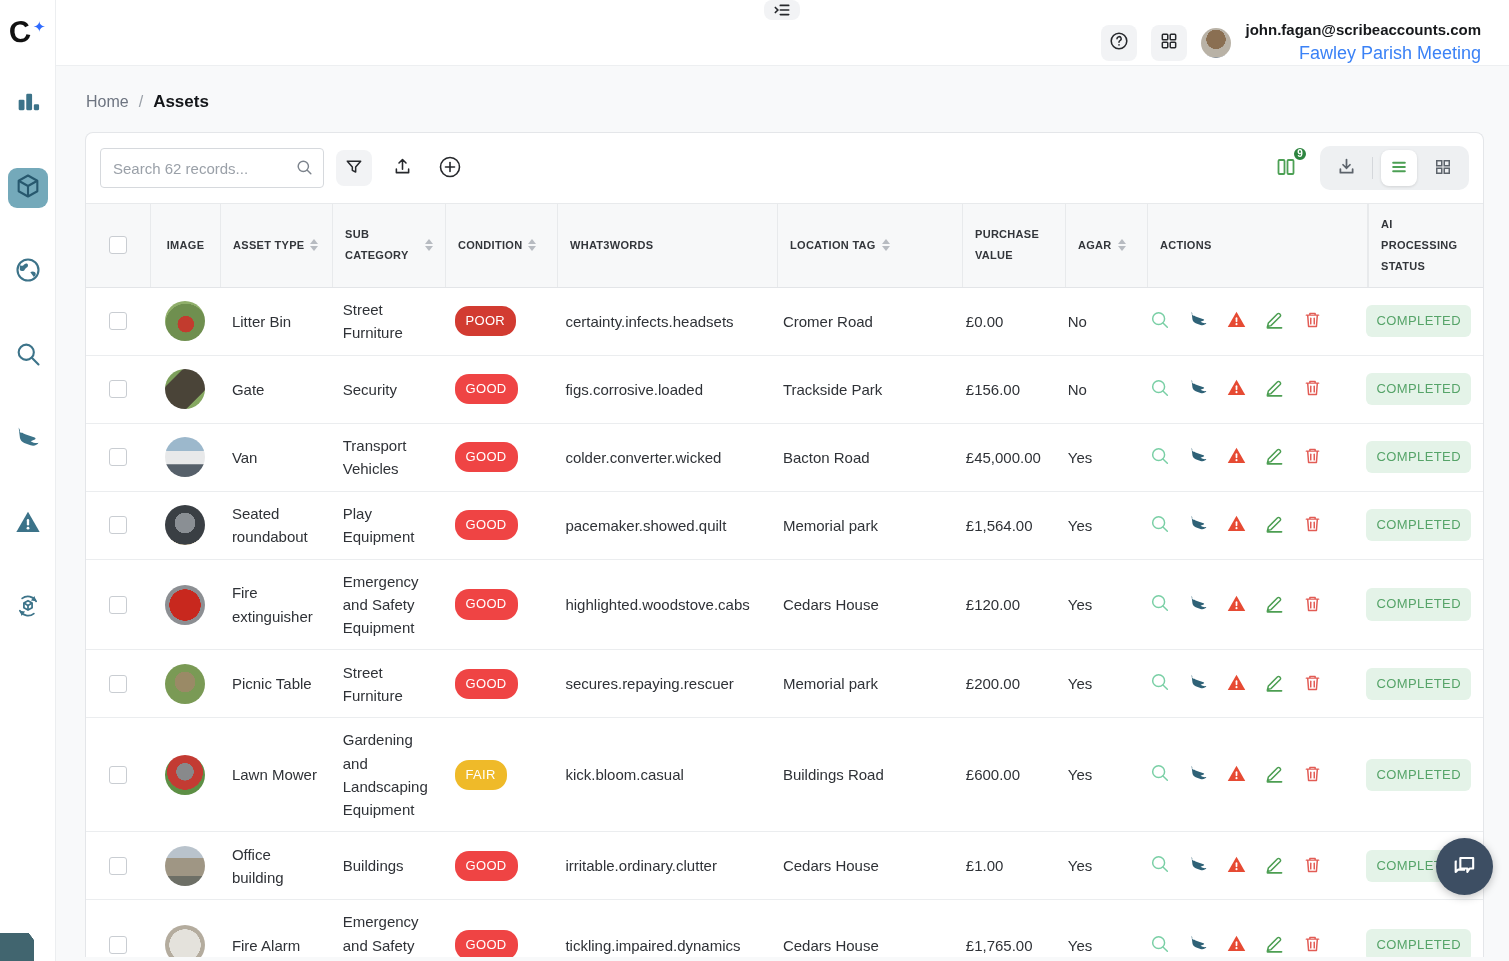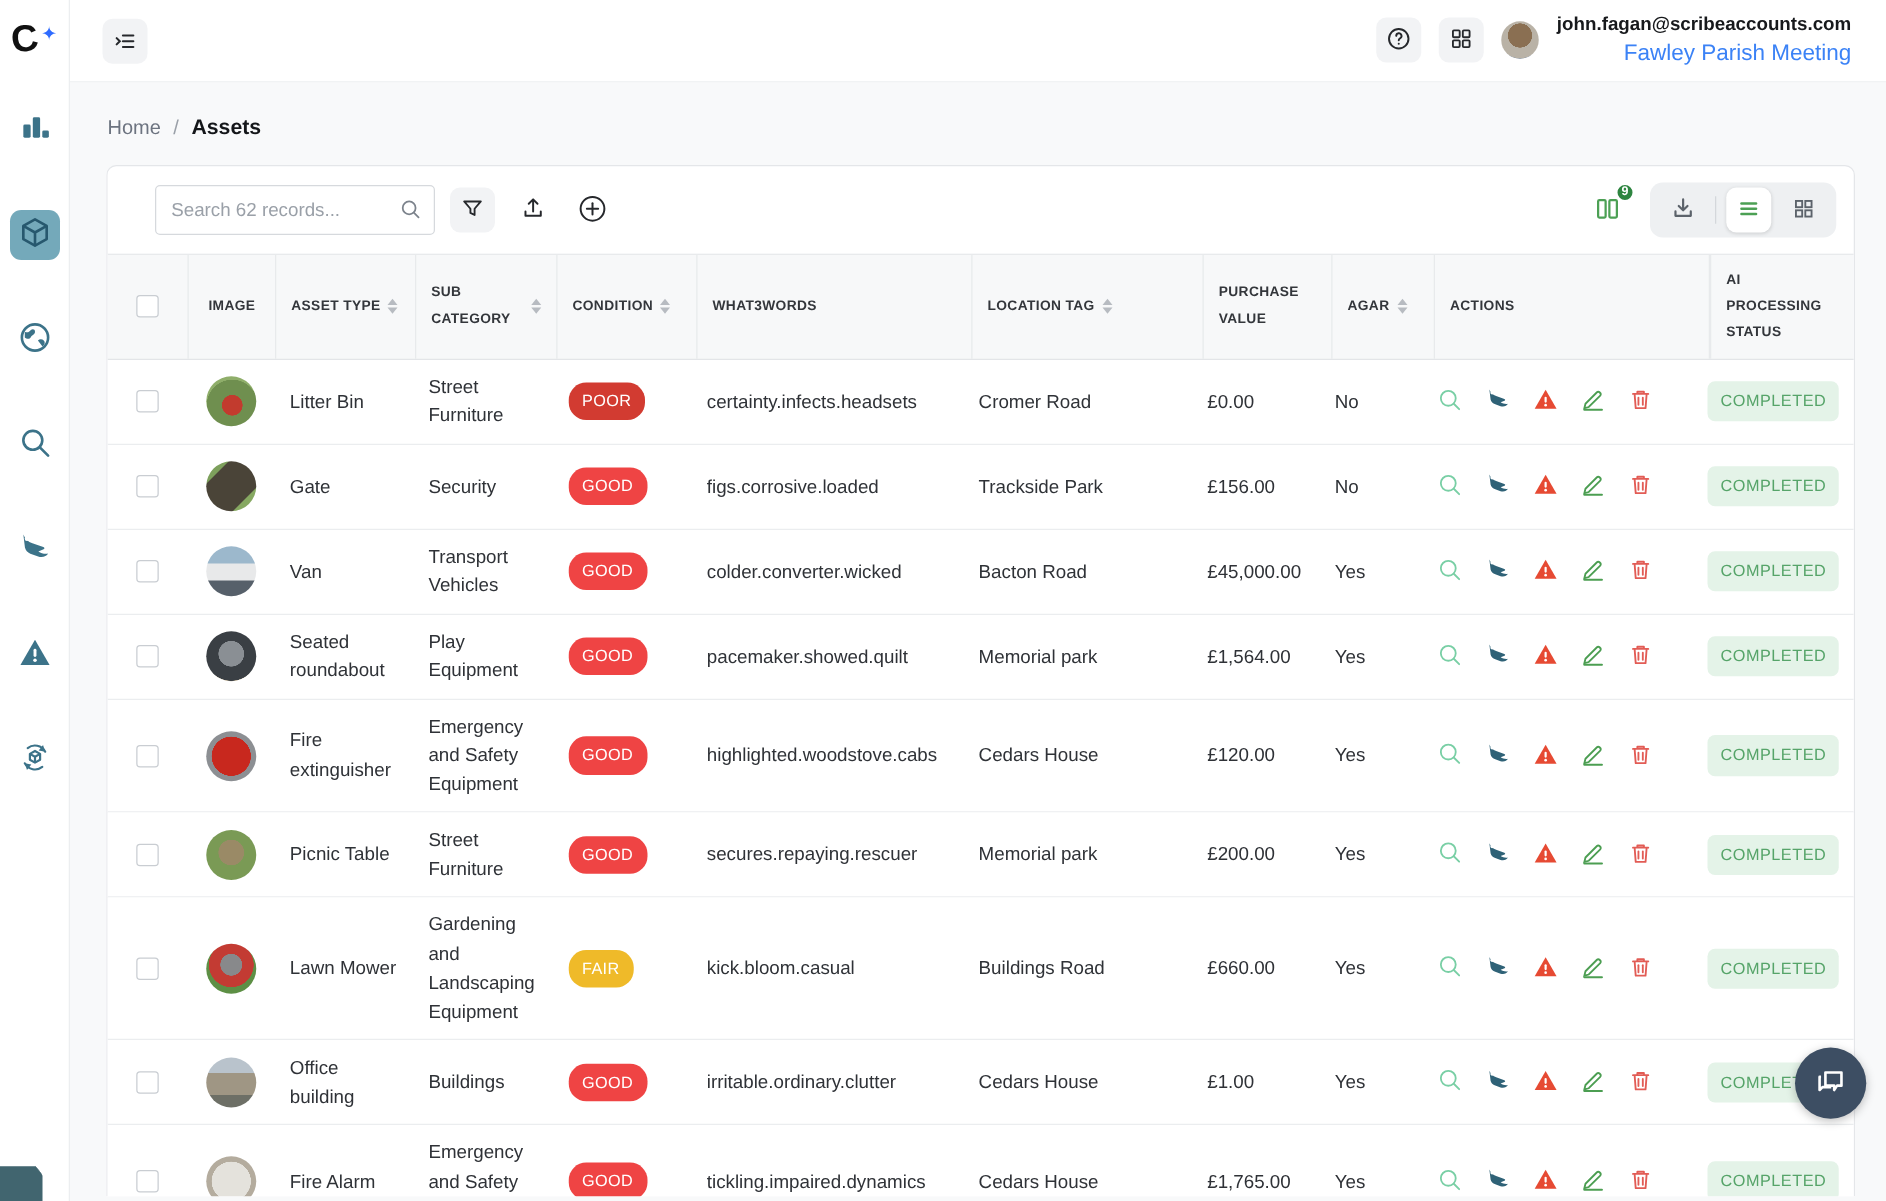--- a/index.html
+++ b/index.html
@@ -15,21 +15,21 @@
   .nav { margin-top:30px; display:flex; flex-direction:column; align-items:center; gap:44px; }
   .nav-item { width:40px; height:40px; border-radius:9px; display:flex; align-items:center;
     justify-content:center; color:#3c7389; cursor:pointer; }
   .nav-item.active { background:#74a9ba; color:#27586e; }
   .nav-item svg { width:28px; height:28px; }
   .corner-wedge { position:fixed; left:0; bottom:0; width:34px; height:28px;
     background:radial-gradient(circle at 0 100%, #41656f 0 90%, transparent 91%); z-index:31; }
 
   
   .topbar { position:fixed; left:56px; top:0; right:0; height:66px; background:#fff;
-    border-bottom:1px solid #edeff1; display:flex; align-items:center; padding:0 28px 0 26px; z-index:20; }
+    border-bottom:1px solid #edeff1; display:flex; align-items:center; padding:0 28px 0 26px; z-index:20;flex-direction:column; }
   .icon-btn { width:36px; height:36px; border-radius:8px; background:#f2f3f5; border:none;
     display:flex; align-items:center; justify-content:center; cursor:pointer; color:#26282c; }
   .topbar-right { margin-left:auto; display:flex; align-items:center; gap:14px; }
   .avatar { width:30px; height:30px; border-radius:50%;
     background:radial-gradient(circle at 50% 38%, #8a6f52 0 40%, #b9b2a6 41% 75%, #7e868f 76%); }
   .userinfo { display:flex; flex-direction:column; align-items:flex-end; line-height:1.35; }
   .userinfo .email { font-size:15px; font-weight:700; color:#17191c; }
   .userinfo .org { font-size:18px; color:#3b82f6; }
 
   
@@ -37,21 +37,21 @@
   .breadcrumb { padding:26px 0 0 30px; display:flex; align-items:baseline; gap:10px; font-size:16px; }
   .breadcrumb .home { color:#6d7480; cursor:pointer; }
   .breadcrumb .sep { color:#9aa0a8; }
   .breadcrumb .current { color:#141619; font-weight:700; font-size:17px; }
 
   .card { margin:20px 25px 0 29px; background:#fff; border:1px solid #e4e6e9;
     border-bottom:none; border-radius:8px 8px 0 0; height:calc(100% - 70px); overflow:hidden; }
 
   
   .toolbar { display:flex; align-items:center; padding:13px 14px; gap:12px; }
-  .search-wrap { position:relative;margin-left:24px; }
+  .search-wrap { position:relative; }
   .search-input { width:224px; height:40px; border:1px solid #d6d9dd; border-radius:4px;
     padding:0 34px 0 12px; font-size:15px; color:#2f3237; font-family:inherit; background:#fff; }
   .search-input::placeholder { color:#9aa0a8; }
   .search-wrap .mag { position:absolute; right:10px; top:10px; color:#7c838c; }
   .tool-ghost { width:36px; height:36px; border:none; background:transparent; display:flex;
     align-items:center; justify-content:center; cursor:pointer; color:#26282c; }
   .toolbar-right { margin-left:auto; display:flex; align-items:center; gap:22px; }
   .columns-btn { position:relative; background:transparent; border:none; cursor:pointer; color:#4ca054; }
   .badge { position:absolute; top:-9px; right:-10px; min-width:16px; height:16px; border-radius:50%;
     background:#2e8540; color:#fff; font-size:10px; font-weight:700; display:flex;
@@ -749,21 +749,21 @@
               <input type="checkbox" style="">
             </div>
     <div class="cell c-img">
               <span class="thumb" data-thumb="mower"></span>
             </div>
     <div class="cell c-type"><span>Lawn Mower</span></div>
     <div class="cell c-sub"><span>Gardening and Landscaping Equipment</span></div>
     <div class="cell c-cond"><span class="cond-badge" data-variant="fair">FAIR</span></div>
     <div class="cell c-w3w"><span>kick.bloom.casual</span></div>
     <div class="cell c-loc"><span>Buildings Road</span></div>
-    <div class="cell c-val"><span>£660.00</span></div>
+    <div class="cell c-val"><span>£600.00</span></div>
     <div class="cell c-agar"><span>Yes</span></div>
     <div class="cell c-actions">
       <button class="act-btn">
         <span>
           <svg viewBox="0 0 24 24" width="22" height="22" fill="none" stroke="#79cfa5" stroke-width="1.6" stroke-linecap="round">
                     <circle cx="10.5" cy="10.5" r="6.5"></circle>
                     <line x1="15.5" y1="15.5" x2="20" y2="20"></line>
                   </svg>
         </span>
       </button>

